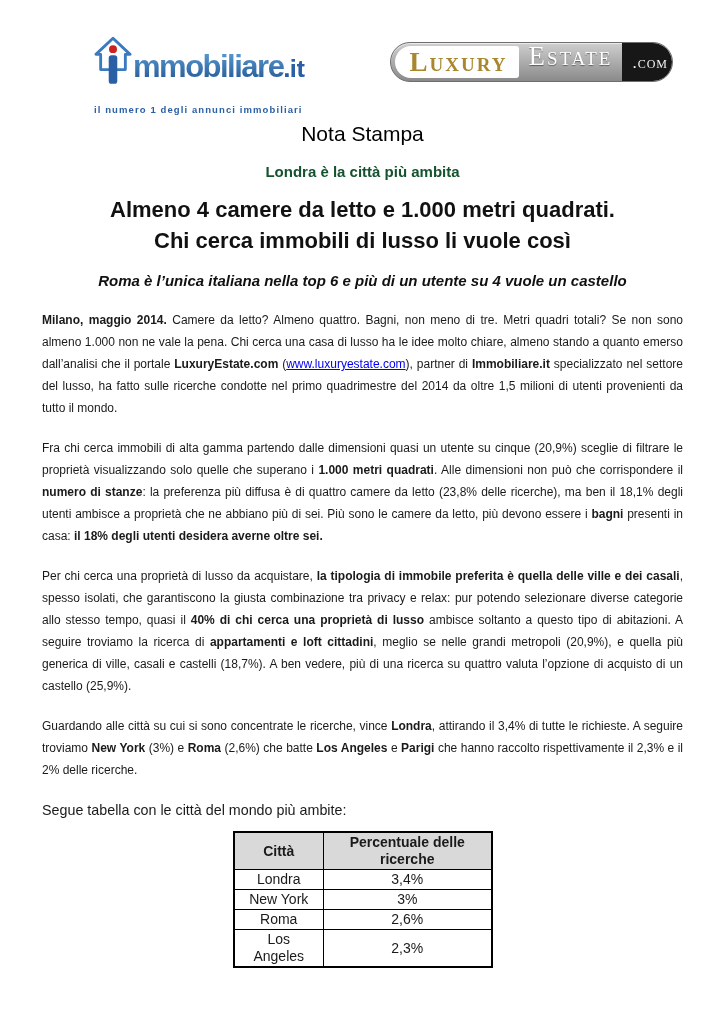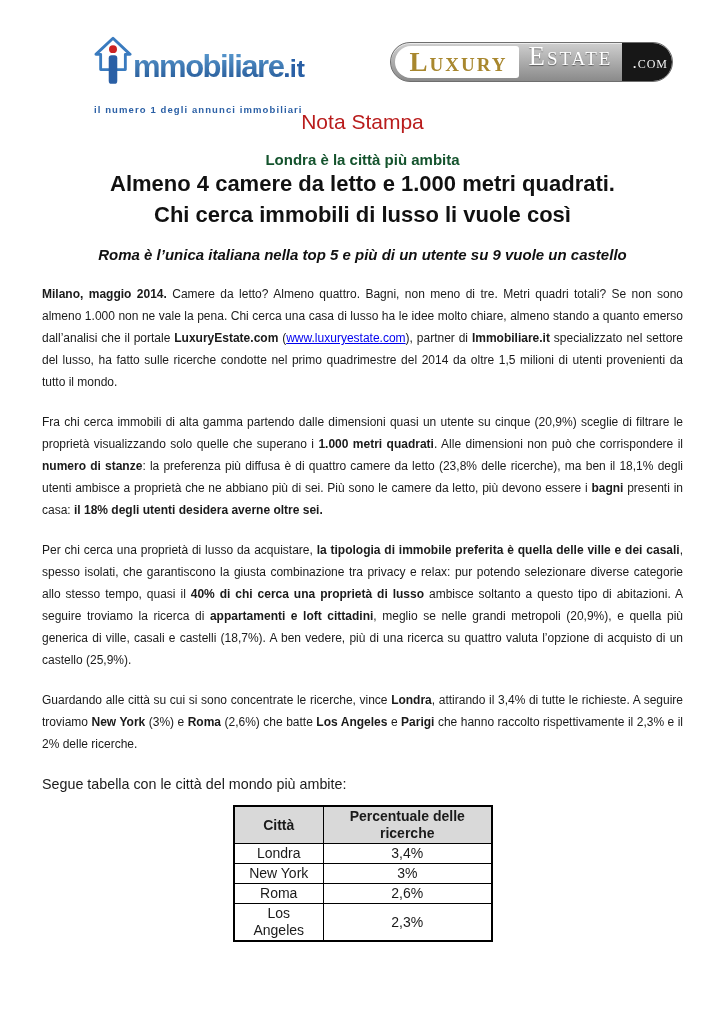--- a/index.html
+++ b/index.html
@@ -57,23 +57,23 @@
   .lux-com {
     background: #171717; display: flex; align-items: center;
     padding: 0 4px 0 10px; border-radius: 0 20px 20px 0;
   }
   .lux-word3 {
     font-family: "Liberation Serif", serif; font-variant: small-caps;
     color: #f4f4f4; font-size: 17px; letter-spacing: 1px; line-height: 1;
   }
 
   
-  .doc-type   { text-align: center; font-size: 21px; font-weight: normal; margin-top: 4px; color: #b91c1c; }
+  .doc-type   { text-align: center; font-size: 21px; font-weight: normal; margin-top: 16px; color: #000000; }
   .kicker     { text-align: center; font-size: 15px; font-weight: bold; margin-top: 17px; color: #14532d; }
-  .headline   { text-align: center; font-size: 22px; font-weight: bold; line-height: 31px; color: #111; }
+  .headline   { text-align: center; font-size: 22px; font-weight: bold; line-height: 31px; margin-top: 14px; color: #111; }
   .subheadline{ text-align: center; font-size: 15px; font-weight: bold; font-style: italic; margin-top: 16px; color: #111; }
 
   
   .body-text { margin-top: 20px; }
   .para {
     font-size: 12px; line-height: 22px; text-align: justify;
     margin-bottom: 18px; color: #1a1a1a;
   }
   .table-intro { font-size: 14.3px; line-height: 22px; margin-bottom: 10px; }
 
@@ -123,21 +123,21 @@
       </div>
     </div>
   </div>
 
   <div class="doc-type">Nota Stampa</div>
   <div class="kicker">Londra è la città più ambita</div>
   <div class="headline">
     <div>Almeno 4 camere da letto e 1.000 metri quadrati.</div>
     <div>Chi cerca immobili di lusso li vuole così</div>
   </div>
-  <div class="subheadline">Roma è l’unica italiana nella top 5 e più di un utente su 9 vuole un castello</div>
+  <div class="subheadline">Roma è l’unica italiana nella top 6 e più di un utente su 4 vuole un castello</div>
 
   <div class="body-text">
     <p class="para"><span class="rt-b">Milano, maggio 2014. </span><span>Camere da letto? Almeno quattro. Bagni, non meno di tre. Metri quadri totali? Se non sono almeno 1.000 non ne vale la pena. Chi cerca una casa di lusso ha le idee molto chiare, almeno stando a quanto emerso dall’analisi che il portale </span><span class="rt-b">LuxuryEstate.com</span><span> (</span><span class="rt-l">www.luxuryestate.com</span><span>), partner di </span><span class="rt-b">Immobiliare.it</span><span> specializzato nel settore del lusso, ha fatto sulle ricerche condotte nel primo quadrimestre del 2014 da oltre 1,5 milioni di utenti provenienti da tutto il mondo.</span></p>
     <p class="para"><span>Fra chi cerca immobili di alta gamma partendo dalle dimensioni quasi un utente su cinque (20,9%) sceglie di filtrare le proprietà visualizzando solo quelle che superano i </span><span class="rt-b">1.000 metri quadrati</span><span>. Alle dimensioni non può che corrispondere il </span><span class="rt-b">numero di stanze</span><span>: la preferenza più diffusa è di quattro camere da letto (23,8% delle ricerche), ma ben il 18,1% degli utenti ambisce a proprietà che ne abbiano più di sei. Più sono le camere da letto, più devono essere i </span><span class="rt-b">bagni</span><span> presenti in casa: </span><span class="rt-b">il 18% degli utenti desidera averne oltre sei.</span></p>
     <p class="para"><span>Per chi cerca una proprietà di lusso da acquistare, </span><span class="rt-b">la tipologia di immobile preferita è quella delle ville e dei casali</span><span>, spesso isolati, che garantiscono la giusta combinazione tra privacy e relax: pur potendo selezionare diverse categorie allo stesso tempo, quasi il </span><span class="rt-b">40% di chi cerca una proprietà di lusso</span><span> ambisce soltanto a questo tipo di abitazioni. A seguire troviamo la ricerca di </span><span class="rt-b">appartamenti e loft cittadini</span><span>, meglio se nelle grandi metropoli (20,9%), e quella più generica di ville, casali e castelli (18,7%). A ben vedere, più di una ricerca su quattro valuta l’opzione di acquisto di un castello (25,9%).</span></p>
     <p class="para"><span>Guardando alle città su cui si sono concentrate le ricerche, vince </span><span class="rt-b">Londra</span><span>, attirando il 3,4% di tutte le richieste. A seguire troviamo </span><span class="rt-b">New York</span><span> (3%) e </span><span class="rt-b">Roma</span><span> (2,6%) che batte </span><span class="rt-b">Los Angeles</span><span> e </span><span class="rt-b">Parigi</span><span> che hanno raccolto rispettivamente il 2,3% e il 2% delle ricerche.</span></p>
     <p class="table-intro">Segue tabella con le città del mondo più ambite:</p>
 
     <table class="cities">
       <thead>

